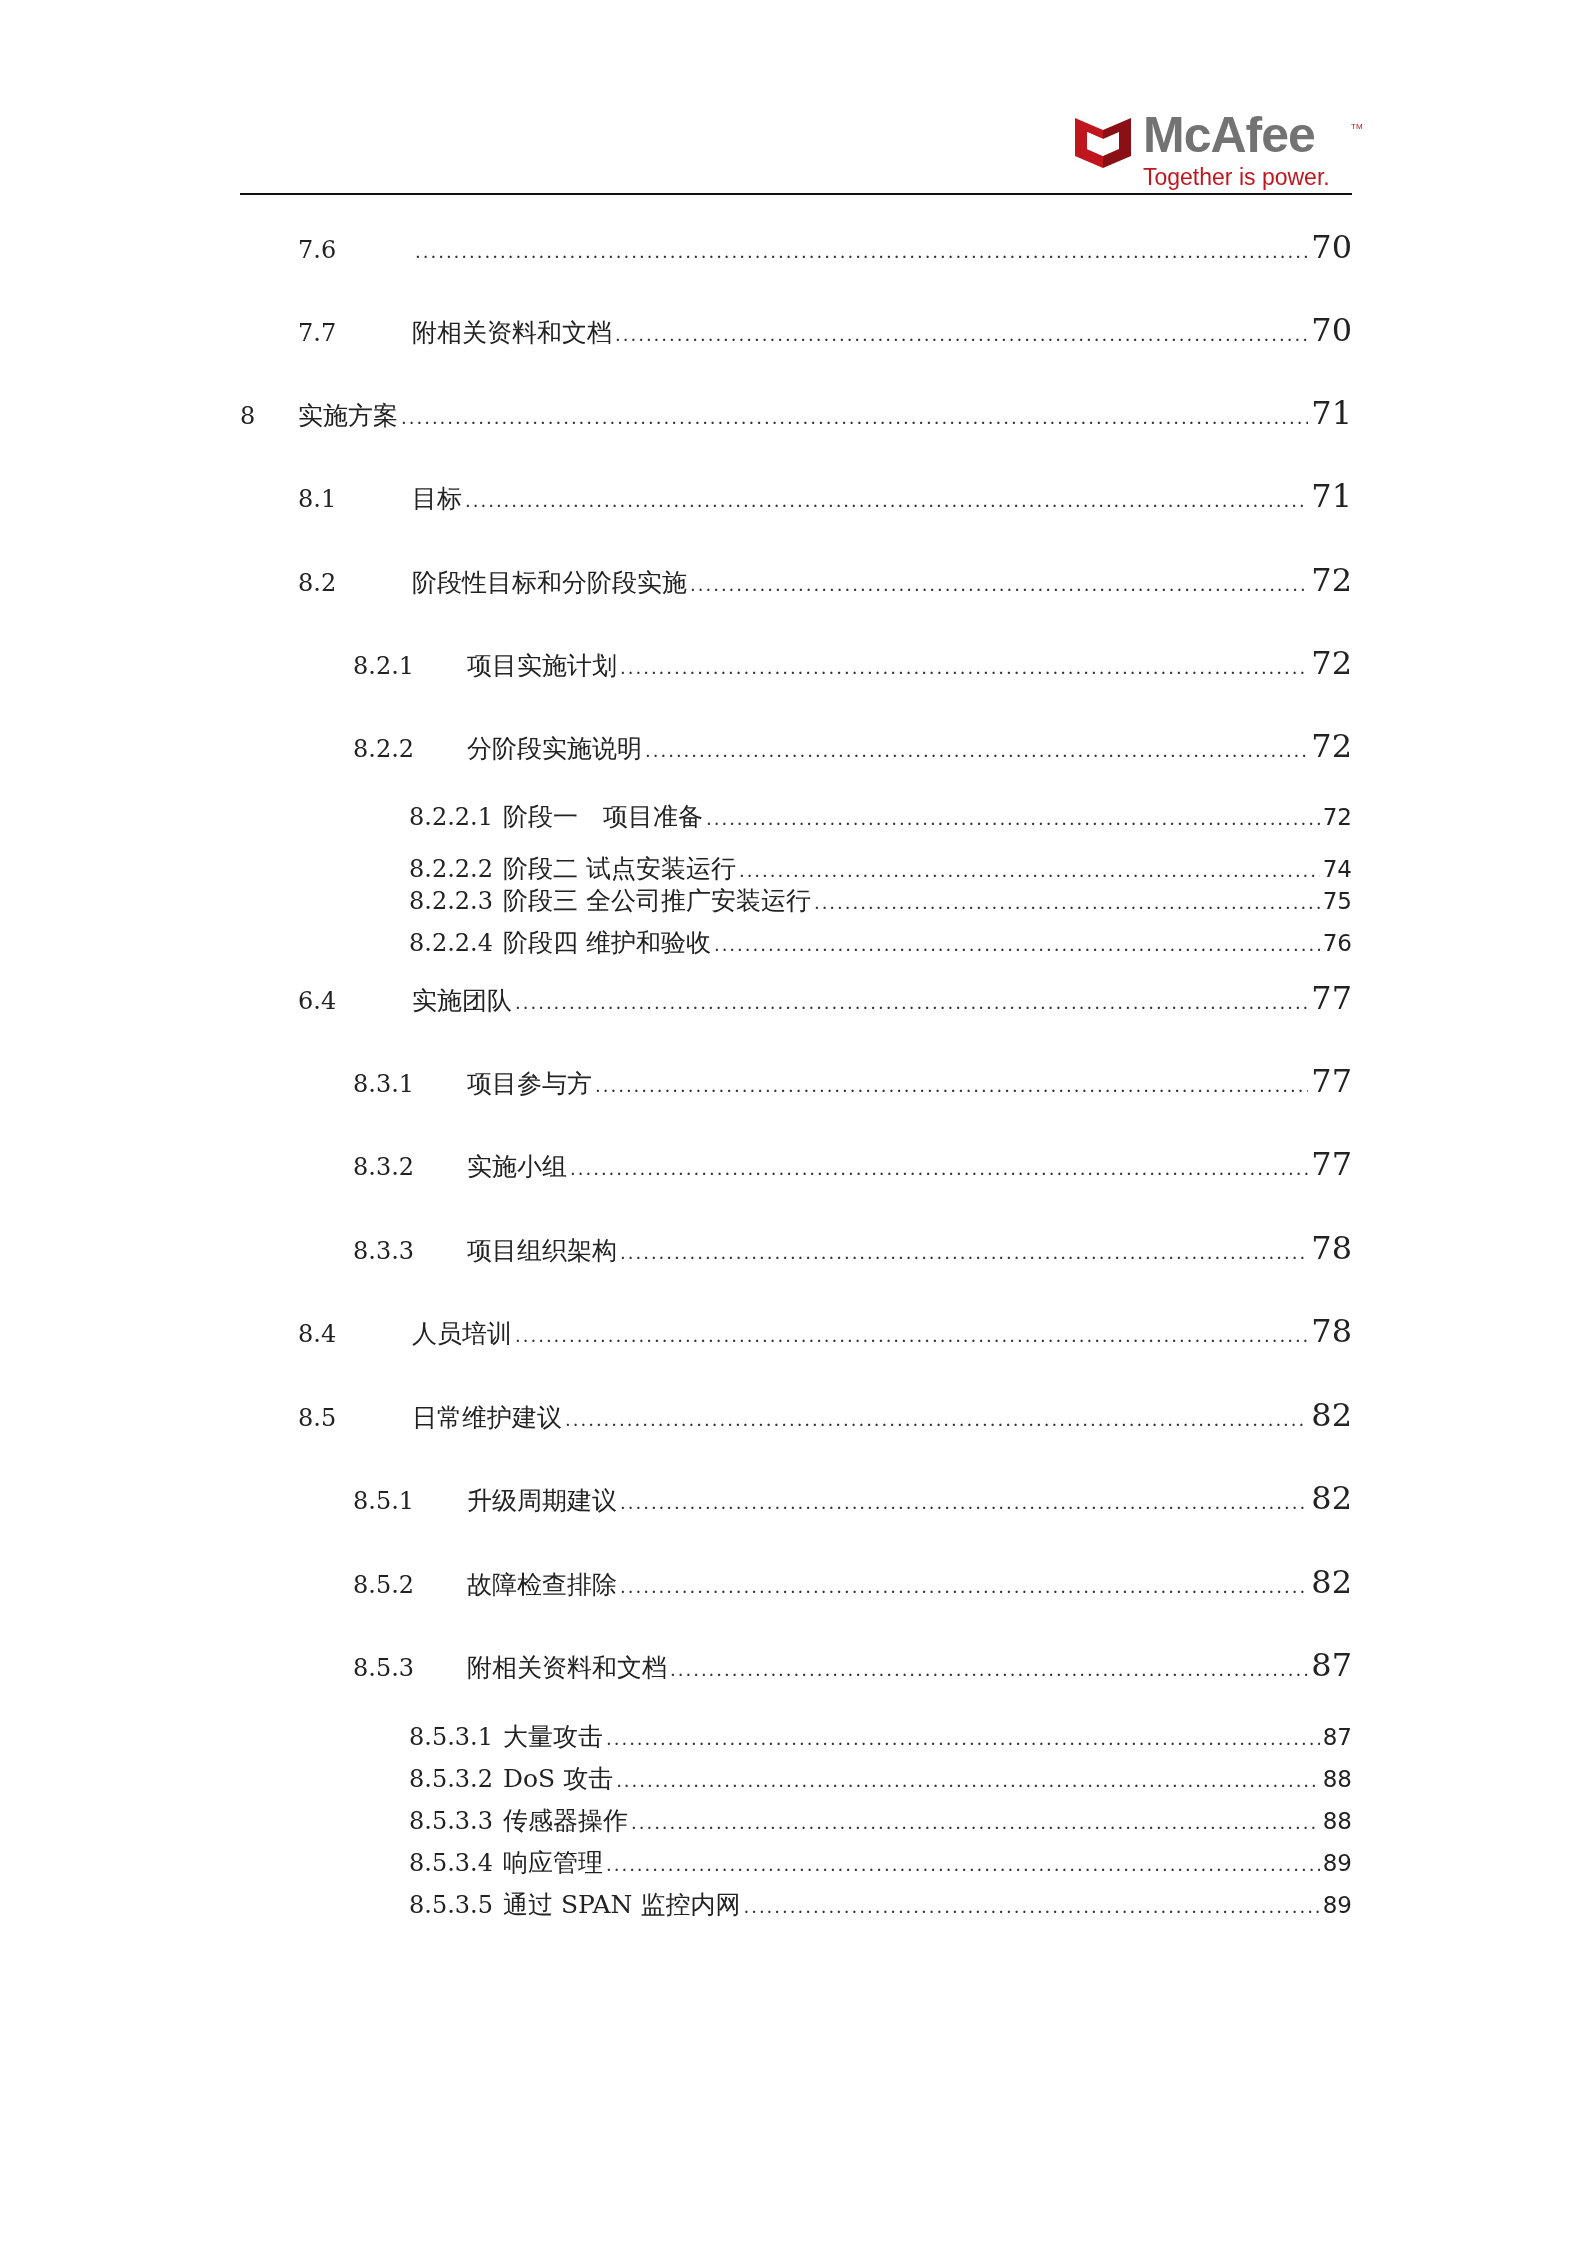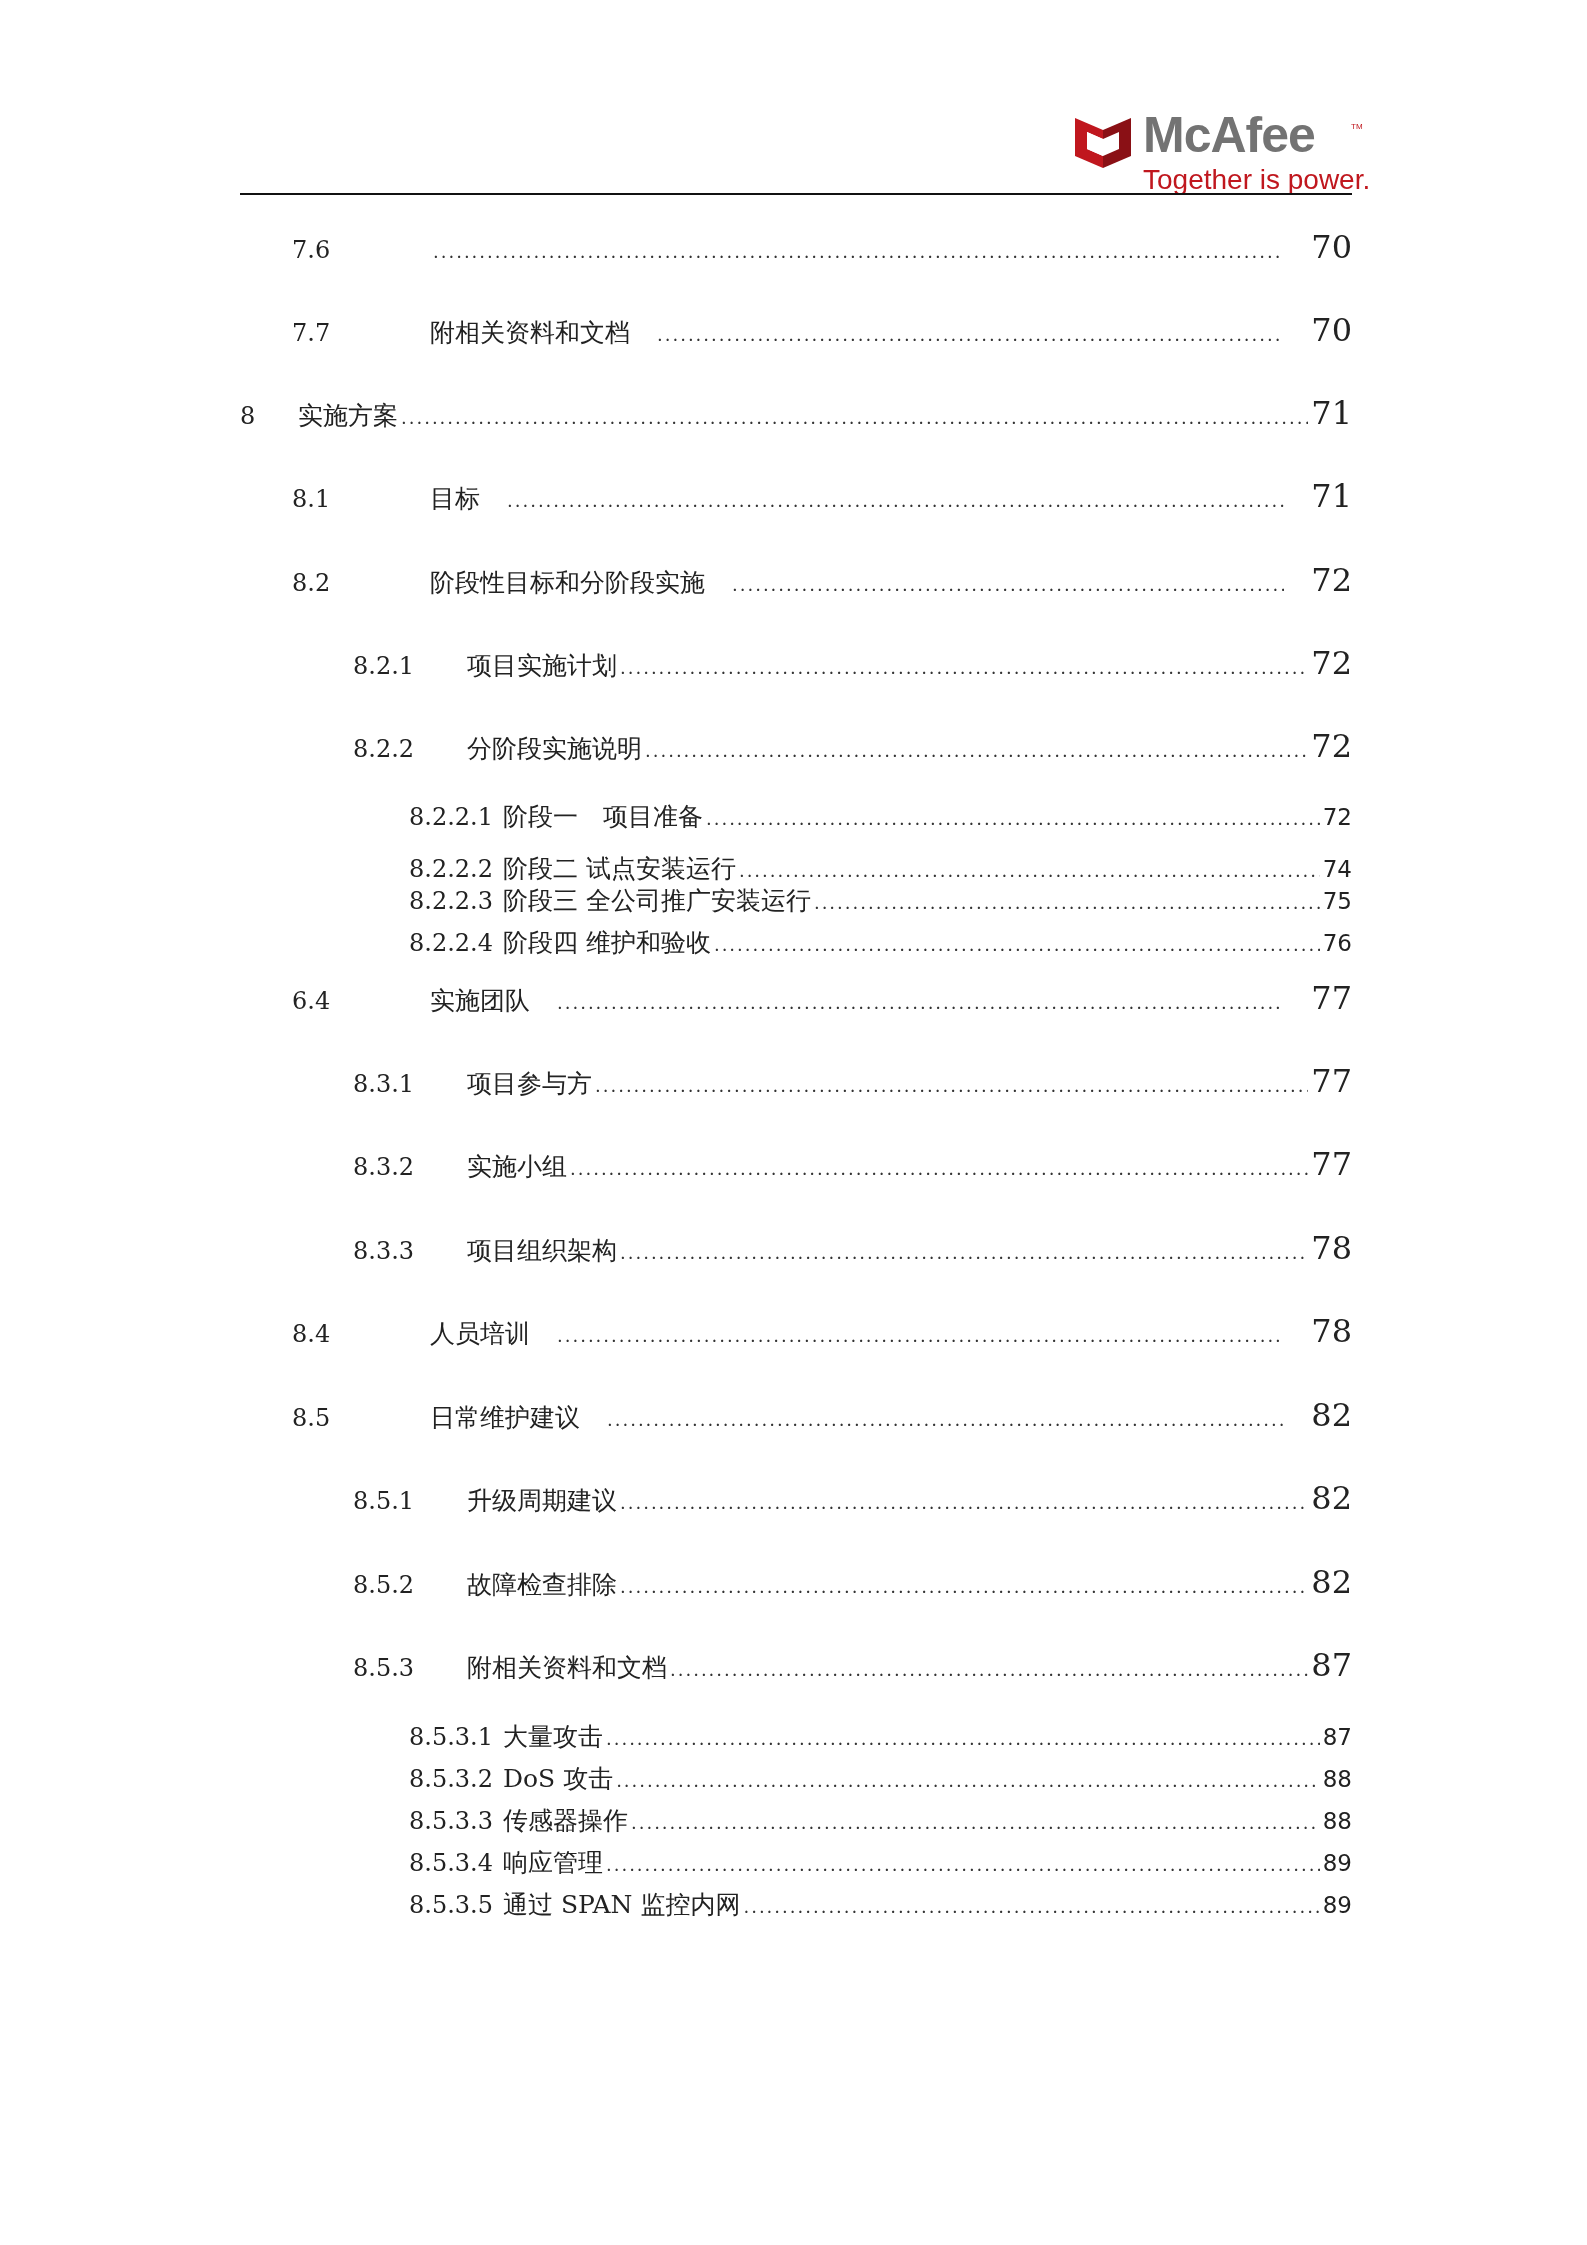--- a/index.html
+++ b/index.html
@@ -5,35 +5,35 @@
   html, body { margin: 0; padding: 0; background: #ffffff; }
   body { width: 1587px; height: 2245px; position: relative; overflow: hidden;
          font-family: "DejaVu Serif", "Liberation Serif", serif; color: #111; }
   .logo { position: absolute; left: 1075px; top: 112px; width: 285px; height: 80px; }
   .logo svg { position: absolute; left: 0; top: 4px; }
   .logo .brand { position: absolute; left: 68px; top: -6px; font-family: "Liberation Sans", sans-serif;
                  font-weight: bold; font-size: 50px; color: #737373; letter-spacing: -1px; }
   .logo .tm { position: absolute; left: 276px; top: 10px; font-family: "Liberation Sans", sans-serif;
               font-size: 8px; color: #c0171e; }
   .logo .tagline { position: absolute; left: 68px; top: 52px; font-family: "Liberation Sans", sans-serif;
-                   font-size: 28px; color: #c0171e; white-space: nowrap; }
+                   font-size: 23px; color: #c0171e; white-space: nowrap; }
   .header-rule { position: absolute; left: 240px; top: 193px; width: 1112px; height: 2px; background: #111; }
 
   .toc { position: absolute; left: 0; top: 0; width: 1587px; }
   .entry { position: absolute; height: 34px; display: flex; align-items: baseline; right: 235px; white-space: nowrap; }
   .entry .num { display: inline-block; font-size: 24px; color: #222; }
   .entry .title { font-size: 25px; color: #222; }
   .entry .leader { flex: 1; overflow: hidden; margin: 0 3px 0 3px; font-size: 18px; color: #333; letter-spacing: 2px; }
   .entry .leader::before { content: "................................................................................................................................................................................................................................................................................"; }
   .entry .page { font-size: 32px; color: #222; }
   .entry.l4 .page { font-family: "DejaVu Sans", "Liberation Sans", sans-serif; font-size: 23px; }
 
   .lvl1 { left: 240px; }
   .lvl1 .num { width: 58px; }
-  .lvl2 { left: 292px; gap: 24px; }
+  .lvl2 { left: 298px; }
   .lvl2 .num { width: 114px; }
   .lvl3 { left: 353px; }
   .lvl3 .num { width: 114px; }
   .lvl4 { left: 409px; }
   .lvl4 .num { width: auto; margin-right: 10px; }
 </style>
 </head>
 <body>
 
 <div class="logo">

